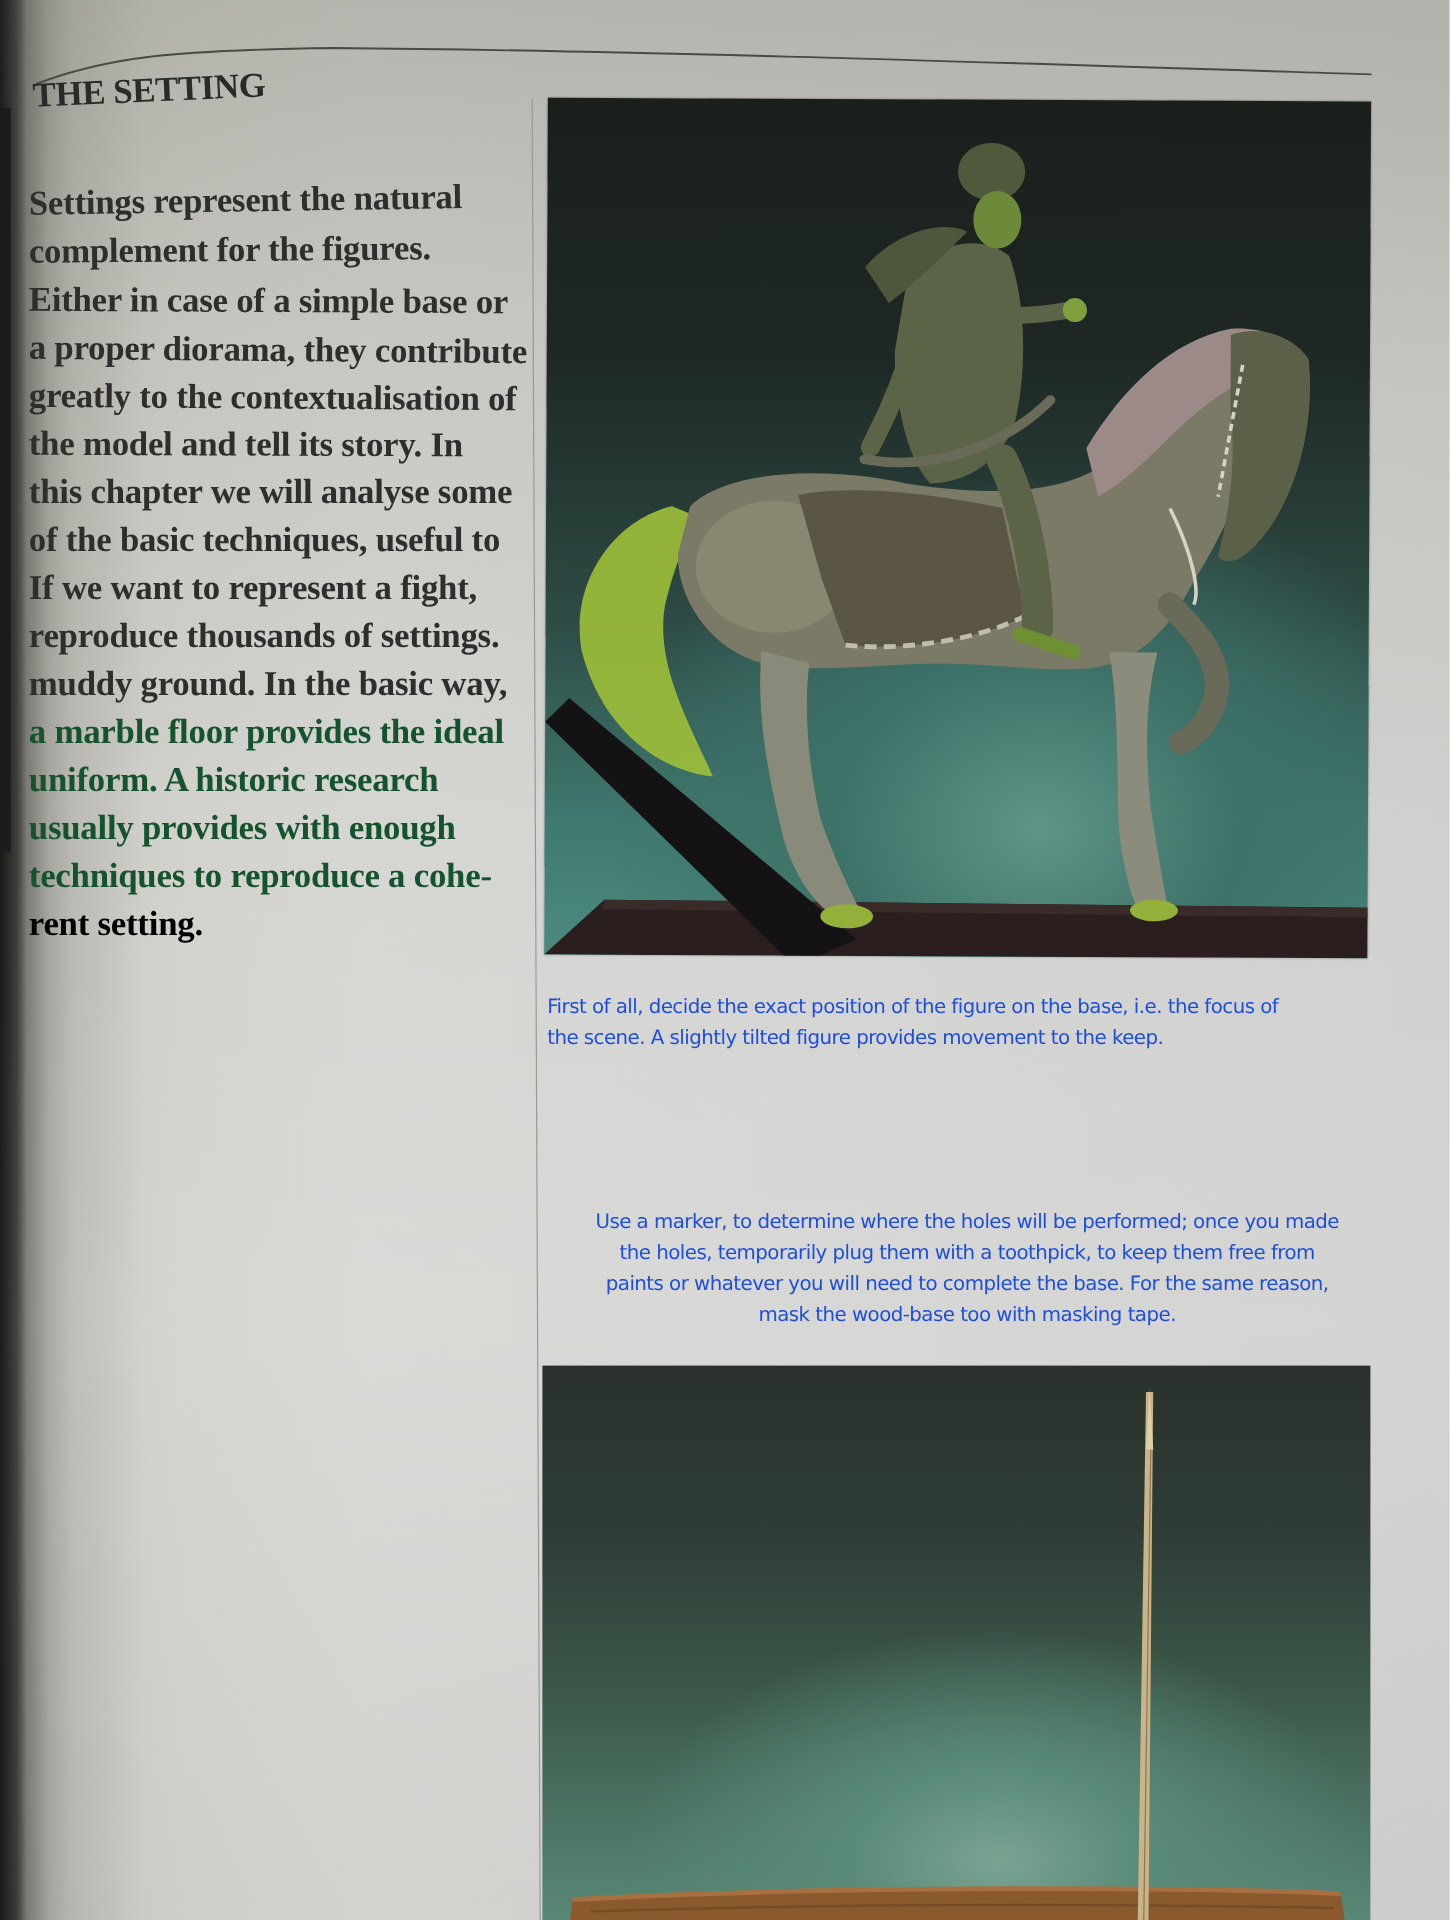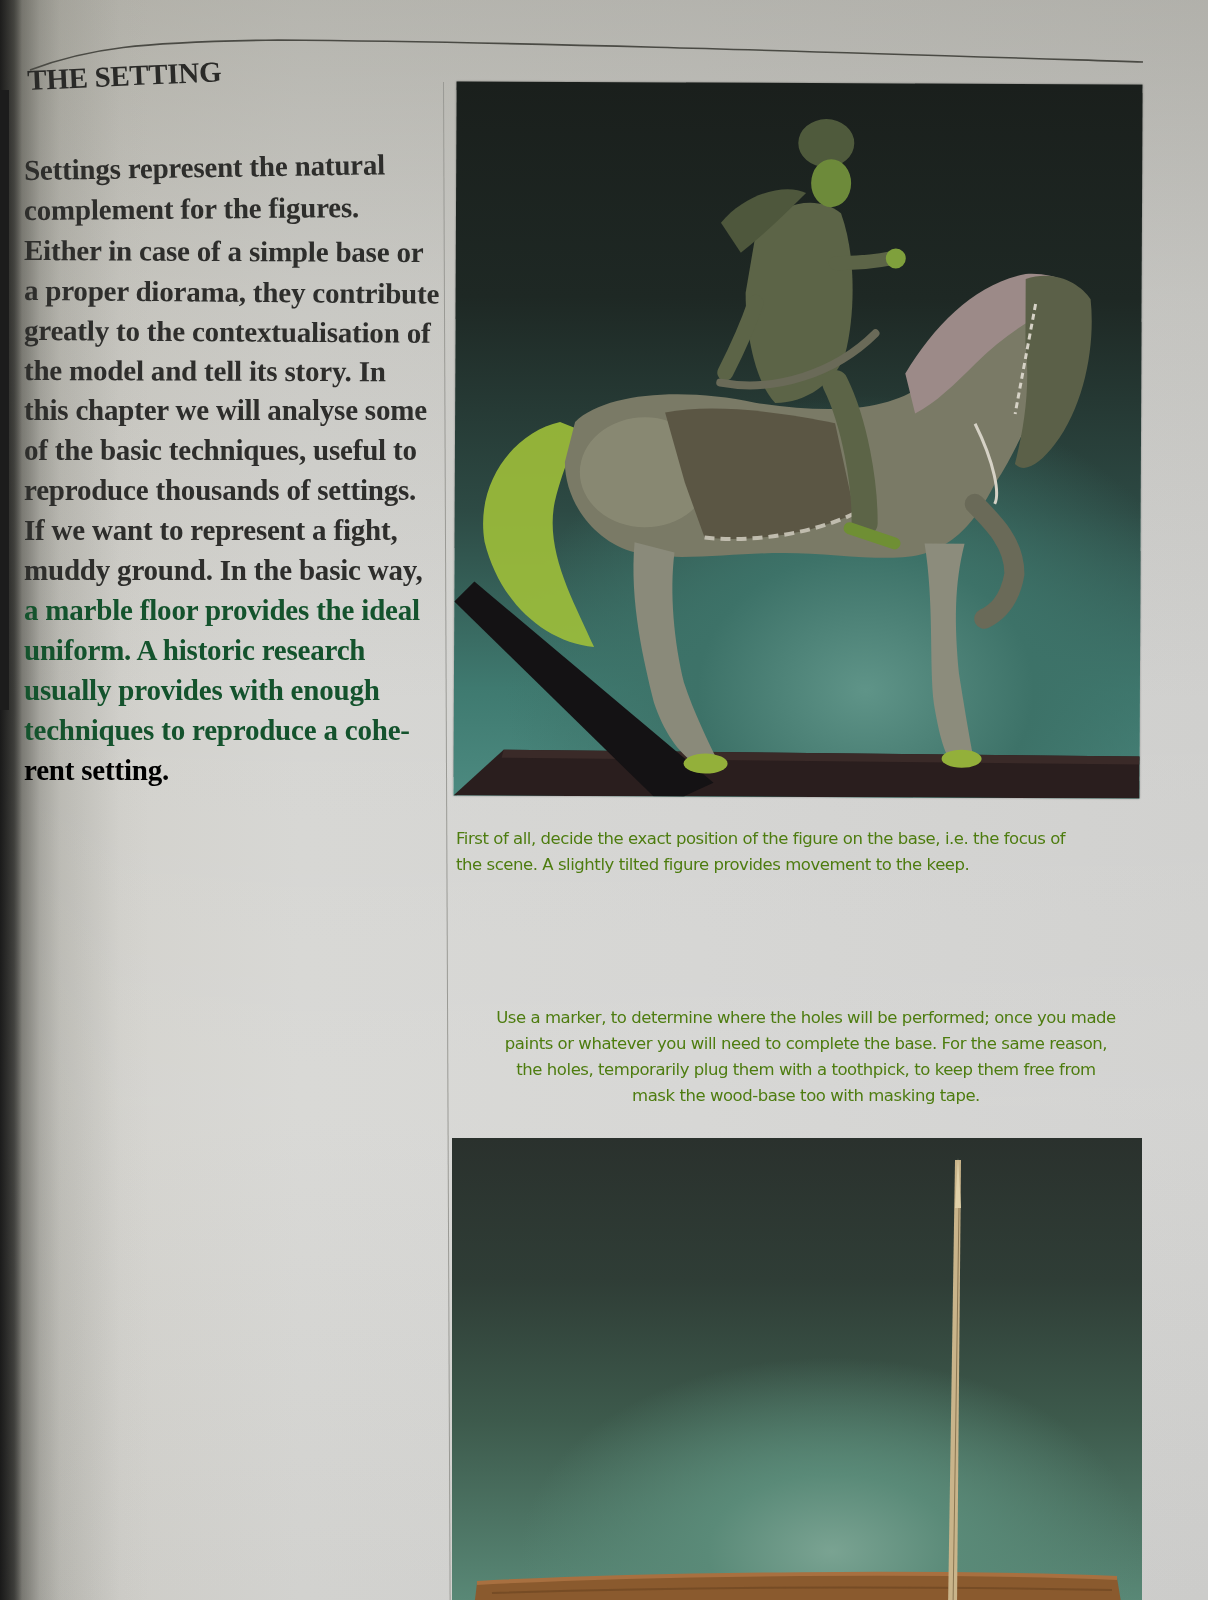--- a/index.html
+++ b/index.html
@@ -99,21 +99,21 @@
       width: 690px; height: 470px;
       background: radial-gradient(ellipse 60% 55% at 55% 88%, #7aa392 0%, #5a8a78 30%, rgba(60,90,78,0) 75%),
                   linear-gradient(180deg, #2a312d 0%, #2f3d36 30%, #3d5a4c 60%, #5a8a78 100%);
     }
     .photo svg { position: absolute; left: 0; top: 0; }
 
     .caption {
       position: absolute;
       font-family: "DejaVu Sans", sans-serif;
       font-size: 16.5px;
-      color: #4d7c0f;
+      color: #1d4ed8;
       line-height: 26px;
       margin: 0;
       letter-spacing: -0.45px;
     }
     .caption-1 {
       left: 456px; top: 826px;
       width: 700px;
     }
     .caption-2 {
       left: 456px; top: 1005px;
@@ -142,22 +142,22 @@
 
 <div class="body-text">
   <div class="body-line" style="transform: rotate(-0.9deg); transform-origin:left;">Settings represent the natural</div>
   <div class="body-line" style="transform: rotate(-0.5deg); transform-origin:left;">complement for the figures.</div>
   <div class="body-line" style="transform: rotate(0.3deg); transform-origin:left;">Either in case of a simple base or</div>
   <div class="body-line" style="transform: rotate(0.5deg); transform-origin:left;">a proper diorama, they contribute</div>
   <div class="body-line" style="transform: rotate(0.4deg); transform-origin:left;">greatly to the contextualisation of</div>
   <div class="body-line" style="transform: rotate(0.2deg); transform-origin:left;">the model and tell its story. In</div>
   <div class="body-line">this chapter we will analyse some</div>
   <div class="body-line">of the basic techniques, useful to</div>
+  <div class="body-line">If we want to represent a fight,</div>
   <div class="body-line">reproduce thousands of settings.</div>
-  <div class="body-line">If we want to represent a fight,</div>
   <div class="body-line">muddy ground. In the basic way,</div>
   <div class="body-line fade">a marble floor provides the ideal</div>
   <div class="body-line fade">uniform. A historic research</div>
   <div class="body-line fade">usually provides with enough</div>
   <div class="body-line fade">techniques to reproduce a cohe-</div>
   <div class="body-line fade2">rent setting.</div>
 </div>
 
 <div class="photo photo-rider">
   <svg width="686" height="714" viewBox="0 0 686 714">
@@ -208,22 +208,22 @@
   </svg>
 </div>
 
 <p class="caption caption-1">
   <span class="caption-line">First of all, decide the exact position of the figure on the base, i.e. the focus of</span>
   <span class="caption-line">the scene. A slightly tilted figure provides movement to the keep.</span>
 </p>
 
 <p class="caption caption-2">
   <span class="caption-line">Use a marker, to determine where the holes will be performed; once you made</span>
+  <span class="caption-line">the holes, temporarily plug them with a toothpick, to keep them free from</span>
   <span class="caption-line">paints or whatever you will need to complete the base. For the same reason,</span>
-  <span class="caption-line">the holes, temporarily plug them with a toothpick, to keep them free from</span>
   <span class="caption-line">mask the wood-base too with masking tape.</span>
 </p>
 
 <div class="photo photo-base">
   <svg width="690" height="470" viewBox="0 0 690 470">
 
     <path d="M25 445 C 200 435, 500 433, 665 440 L 670 470 L 22 470 Z" fill="#8a5a2e"></path>
     <path d="M25 445 C 200 435, 500 433, 665 440" stroke="#a87040" stroke-width="4" fill="none"></path>
     <path d="M40 455 C 250 448, 450 448, 660 452" stroke="#6e4622" stroke-width="2" fill="none" opacity="0.7"></path>
 

